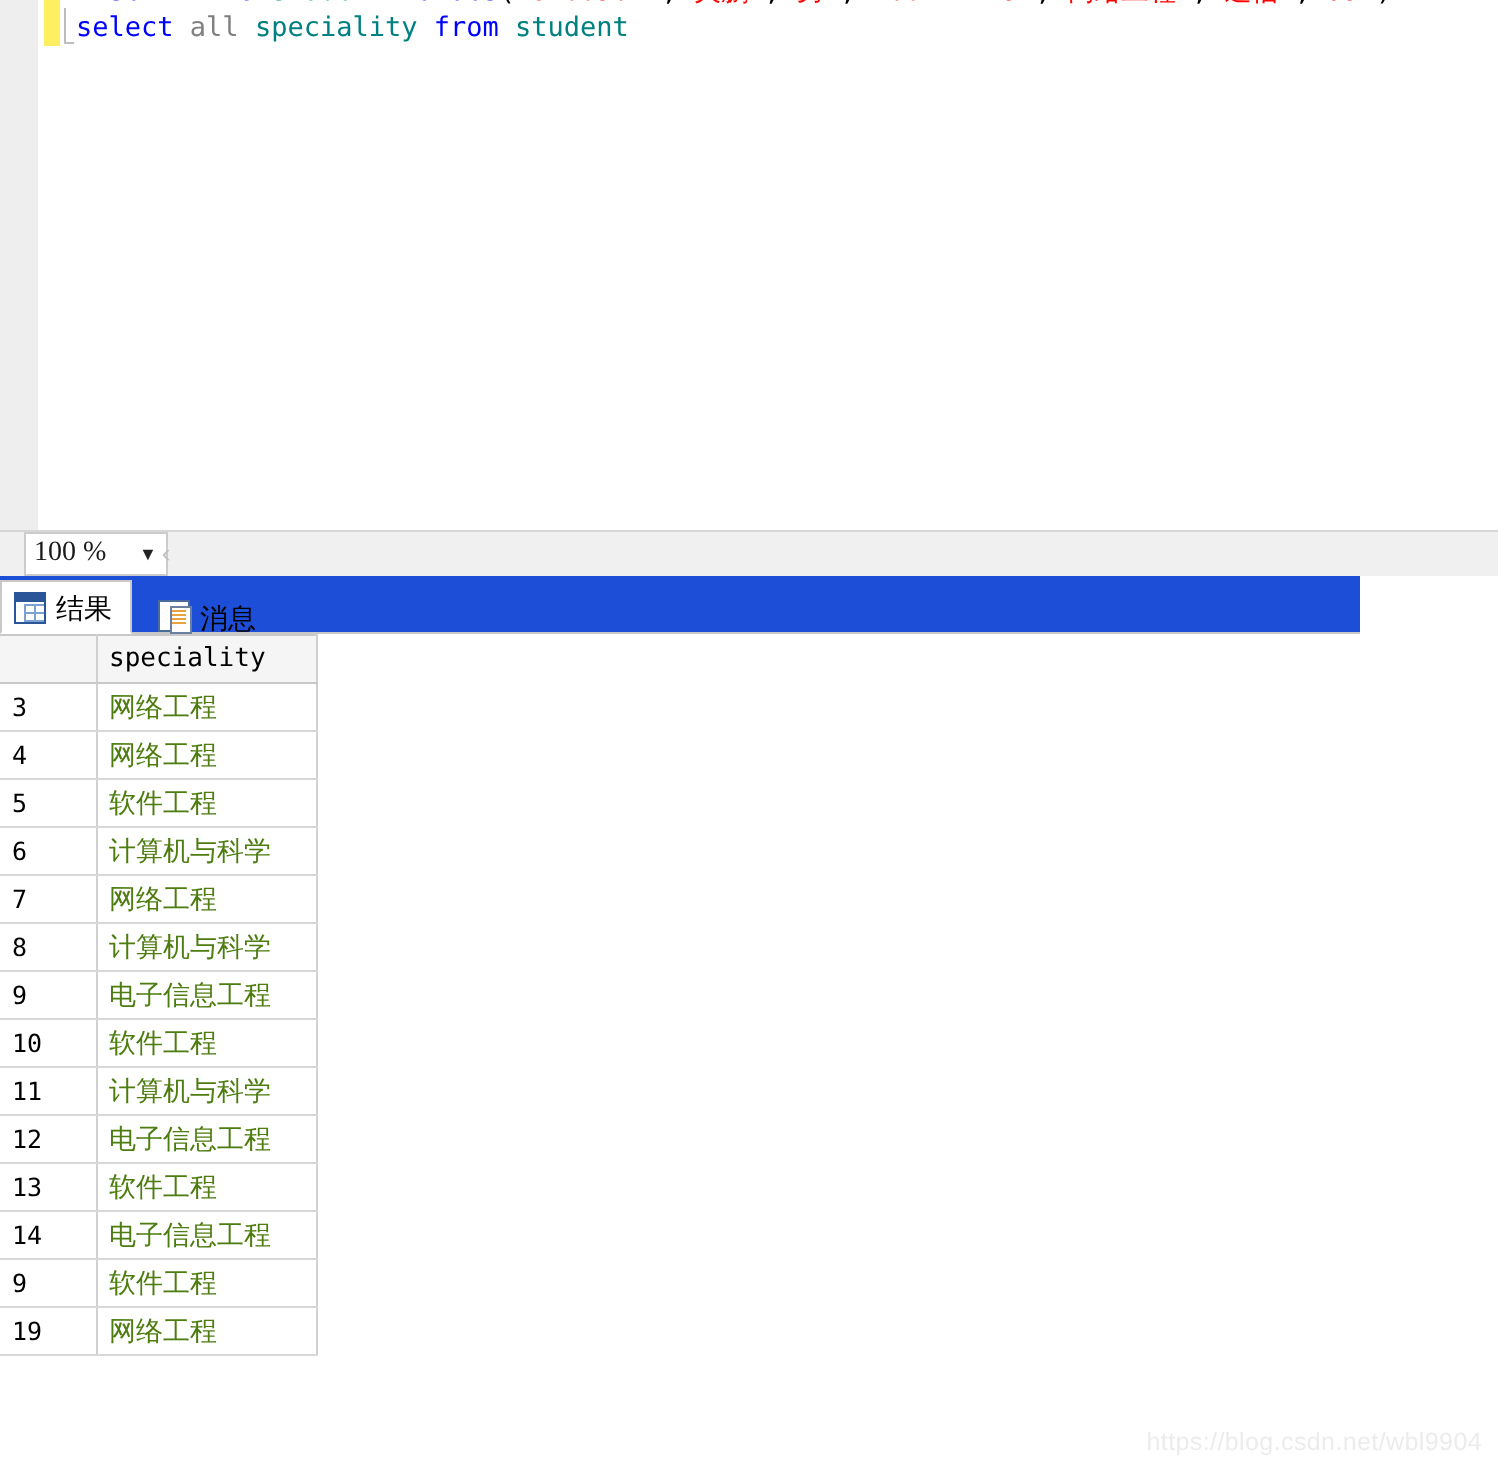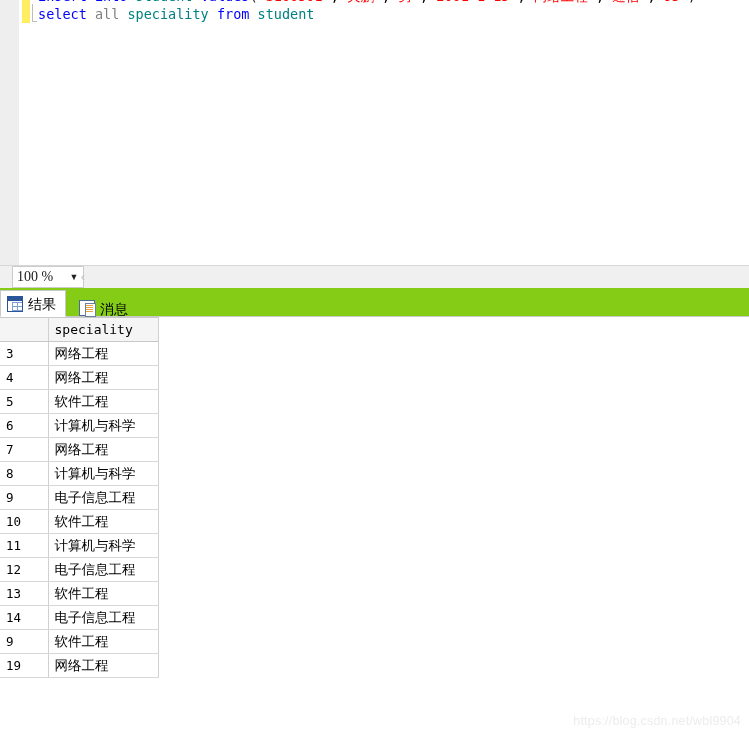--- a/index.html
+++ b/index.html
@@ -111,22 +111,22 @@
     font-size: 13px;
     text-align: center;
     line-height: 16px;
     font-family: "Liberation Sans", sans-serif;
   }
 
   
   .tab-strip {
     position: absolute;
     left: 0; top: 288px;
-    width: 749px; height: 29px;
-    background: #84cc16;
+    width: 680px; height: 29px;
+    background: #1d4ed8;
     border-bottom: 1px solid #c8c8c8;
   }
   .tab {
     position: absolute;
     top: 2px;
     height: 27px;
     display: flex;
     align-items: center;
     padding: 0 9px 0 6px;
     font-size: 14px;
@@ -220,21 +220,21 @@
     color: #000000;
   }
   td.row-num {
     font-family: "DejaVu Sans Mono", "Liberation Mono", monospace;
     font-size: 12.5px;
     color: #000000;
     padding-left: 5px;
   }
   td.row-val {
     font-size: 13.5px;
-    color: #000000;
+    color: #4d7c0f;
     padding-left: 7px;
     font-family: Liberation Serif, serif;
   }
 
   
   .watermark {
     position: absolute;
     right: 8px; bottom: 8px;
     font-size: 12.5px;
     color: #ececec;

